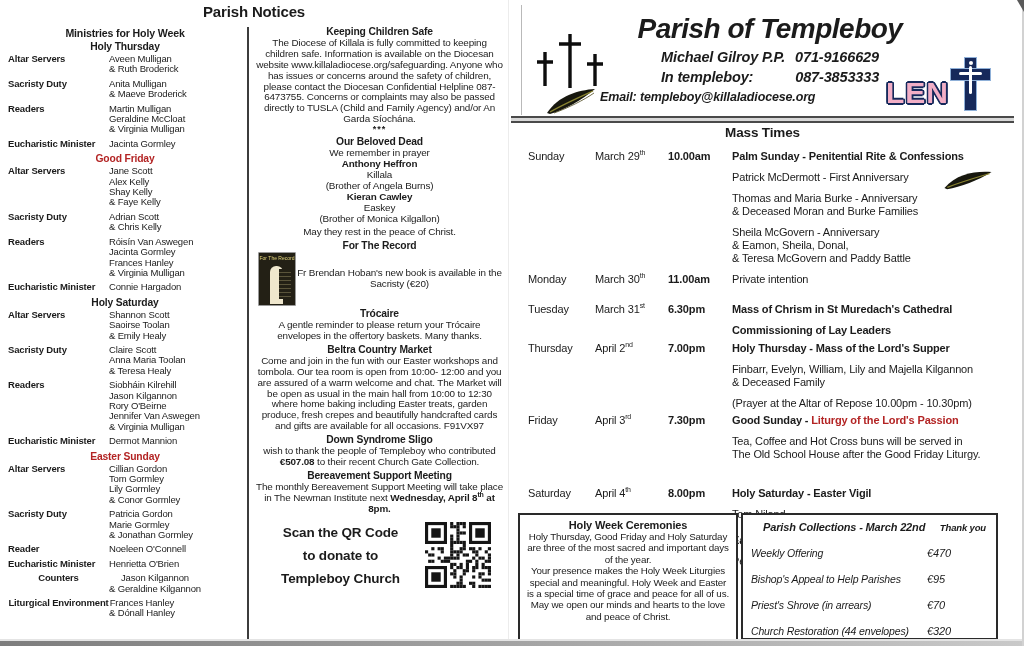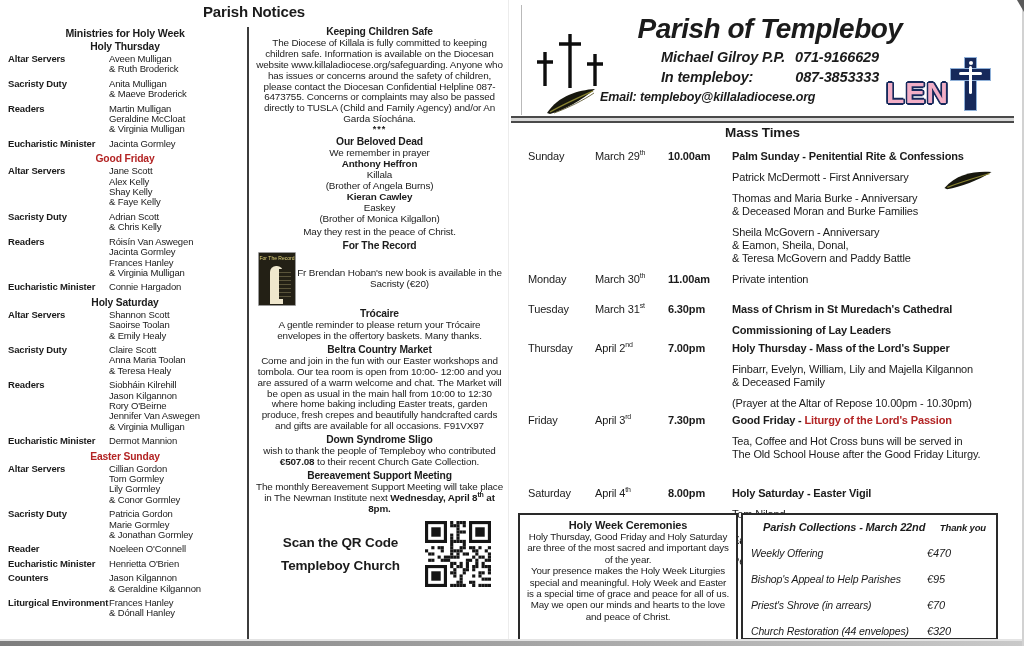--- a/index.html
+++ b/index.html
@@ -23,21 +23,21 @@
     font-size:15px;font-weight:bold;}
   .col-divider{position:absolute;left:247px;top:27px;width:2px;height:612px;background:#3c3c3c;}
   .fold-line{position:absolute;left:508px;top:0;width:1px;height:646px;background:#ececec;}
 
   
   .col1{position:absolute;left:6px;top:27px;width:238px;font-size:9.5px;}
   .col1-title{text-align:center;font-weight:bold;font-size:10.6px;margin-bottom:1px;}
   .sec-heading{text-align:center;font-weight:bold;font-size:10.3px;margin:2px 0 2px;}
   .sec-heading.red{color:var(--red);}
   .mrow{display:flex;line-height:10.4px;margin-bottom:4px;}
-  .mrow.gap{}
+  .mrow.gap{text-align:center;}
   .mrow .role{font-weight:bold;width:103px;flex:none;padding-left:2px;}
   .mrow .names{white-space:pre-line;}
 
   
   .col2{position:absolute;left:256px;top:27px;width:247px;text-align:center;
     font-size:9.9px;line-height:10.9px;}
   .notice{margin-bottom:3px;}
   .notice-heading{font-weight:bold;font-size:10.3px;}
   .notice-sep{font-weight:bold;font-size:9px;line-height:9px;letter-spacing:1px;}
   .notice-line.gap{margin-top:3px;}
@@ -284,20 +284,21 @@
         <div class="notice-para"><span>wish to thank the people of Templeboy who contributed </span><span class="b">€507.08</span><span> to their recent Church Gate Collection.</span></div>
       </div>
       <div class="notice">
         <div class="notice-heading">Bereavement Support Meeting</div>
         <div class="notice-para"><span>The monthly Bereavement Support Meeting will take place in The Newman Institute next </span><span class="b">Wednesday, April 8</span><sup class="b">th</sup><span class="b"> at 8pm.</span></div>
       </div>
     </div>
   <div class="qr-section">
     <div class="qr-lines">
       <div>Scan the QR Code</div>
+      <div>to donate to</div>
       <div>Templeboy Church</div>
     </div>
     <svg class="qr-box" viewBox="0 0 63 63" xmlns="http://www.w3.org/2000/svg">
         <rect x="0" y="0" width="63" height="63" fill="#fff"></rect>
         <rect x="24" y="0" width="3" height="3" fill="#151515"></rect>
         <rect x="30" y="0" width="3" height="3" fill="#151515"></rect>
         <rect x="33" y="0" width="3" height="3" fill="#151515"></rect>
         <rect x="36" y="0" width="3" height="3" fill="#151515"></rect>
         <rect x="24" y="3" width="3" height="3" fill="#151515"></rect>
         <rect x="27" y="3" width="3" height="3" fill="#151515"></rect>
@@ -505,21 +506,21 @@
         <div class="entry"><span>Finbarr, Evelyn, William, Lily and Majella Kilgannon
 &amp; Deceased Family</span></div>
         <div class="entry spaced"><span>(Prayer at the Altar of Repose 10.00pm - 10.30pm)</span></div>
       </div>
     </div>
     <div class="mass-row r5">
       <div class="m-day">Friday</div>
       <div class="m-date">April 3<sup>rd</sup></div>
       <div class="m-time">7.30pm</div>
       <div class="m-entries">
-        <div class="entry"><span class="b">Good Friday - </span><span class="b red">Liturgy of the Lord's Passion</span></div>
+        <div class="entry"><span class="b">Good Sunday - </span><span class="b red">Liturgy of the Lord's Passion</span></div>
         <div class="entry"><span>Tea, Coffee and Hot Cross buns will be served in
 The Old School House after the Good Friday Liturgy.</span></div>
       </div>
     </div>
     <div class="mass-row r6">
       <div class="m-day">Saturday</div>
       <div class="m-date">April 4<sup>th</sup></div>
       <div class="m-time">8.00pm</div>
       <div class="m-entries">
         <div class="entry"><span class="b">Holy Saturday - Easter Vigil</span></div>

